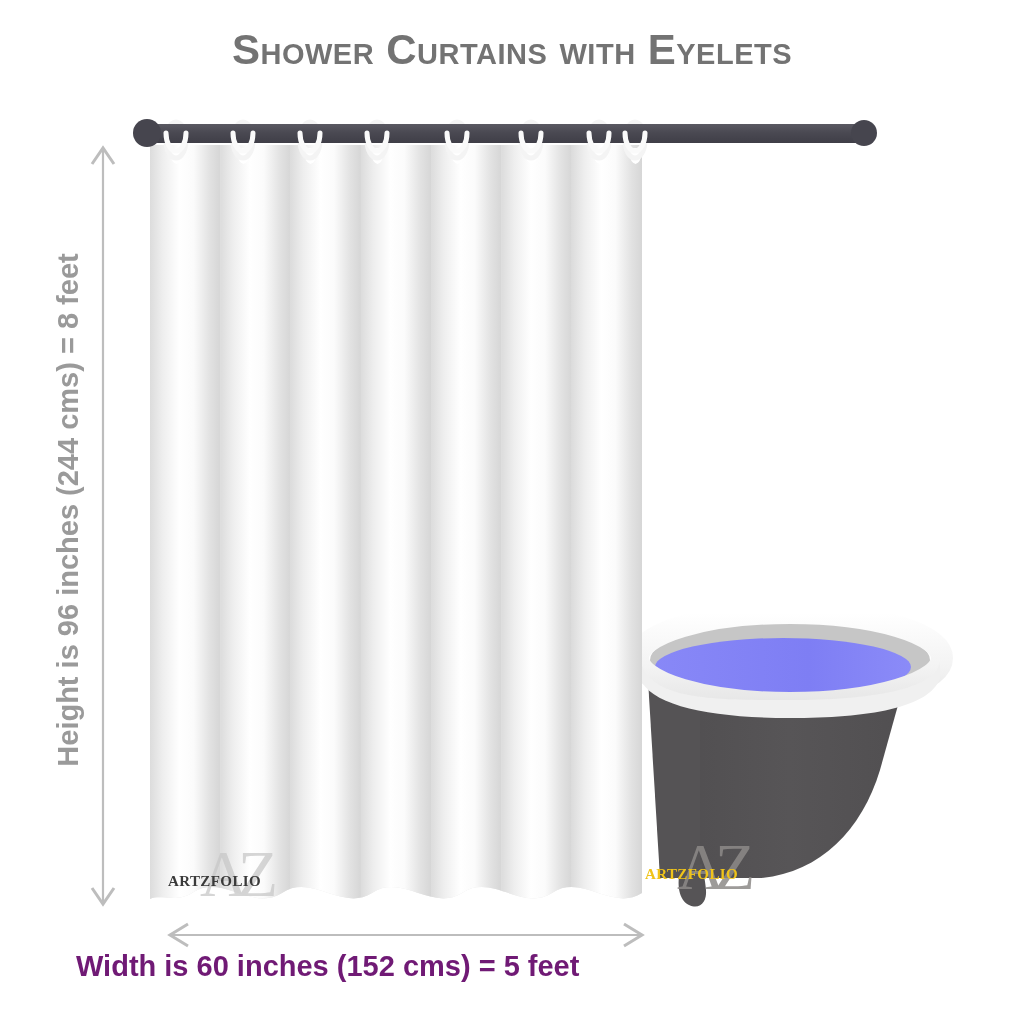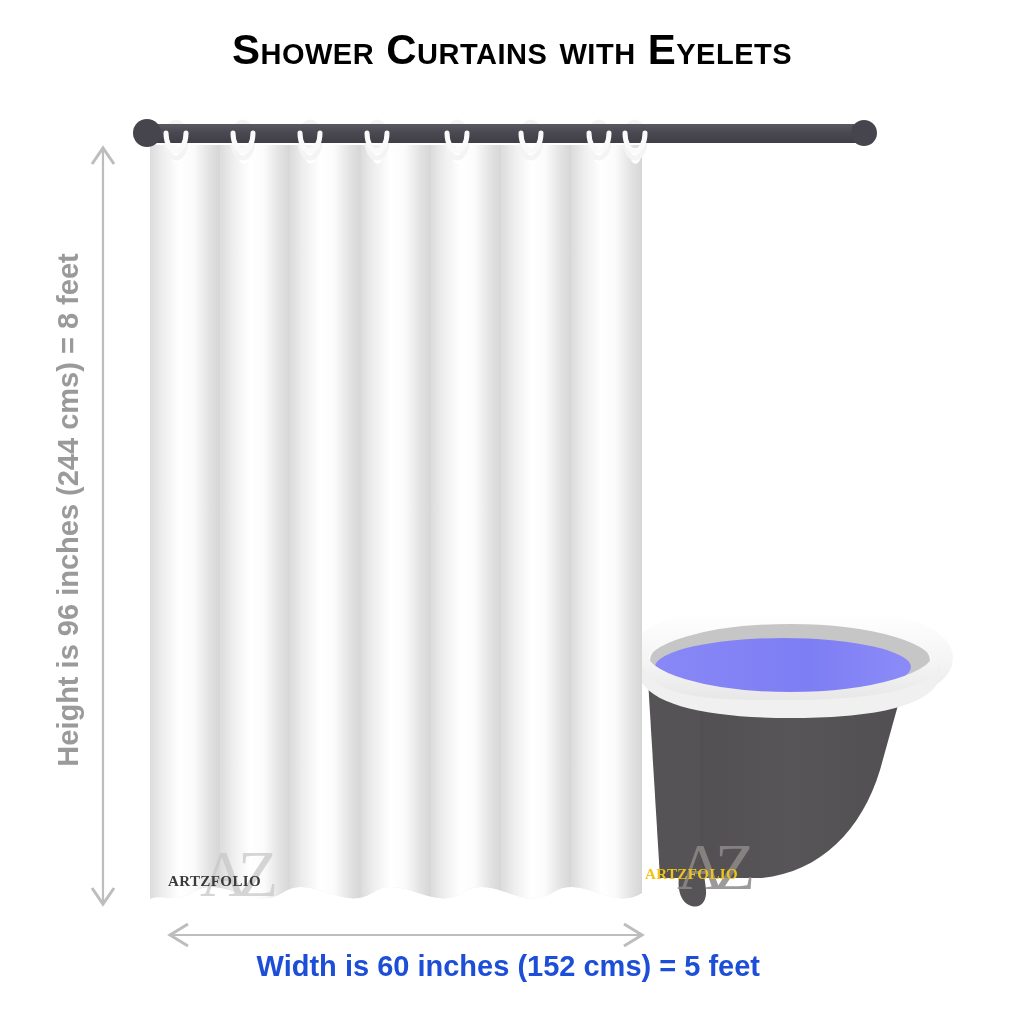--- a/index.html
+++ b/index.html
@@ -23,21 +23,21 @@
     position: absolute;
     left: 0;
     top: 26px;
     width: 1024px;
     text-align: center;
     font-family: "Liberation Sans", sans-serif;
     font-weight: bold;
     font-size: 42px;
     font-variant: small-caps;
     letter-spacing: 0.5px;
-    color: #000000;
+    color: #737373;
     white-space: nowrap;
   }
 
   
   #art {
     position: absolute;
     left: 0;
     top: 0;
     width: 1024px;
     height: 1024px;
@@ -55,27 +55,27 @@
     font-weight: bold;
     font-size: 29px;
     color: #9a9a9a;
     letter-spacing: 0px;
     white-space: nowrap;
     text-align: center;
     line-height: 40px;
   }
   #width-label {
     position: absolute;
-    left: 60px;
+    left: 76px;
     top: 950px;
     width: 700px;
-    text-align: right;
+    text-align: left;
     font-weight: bold;
     font-size: 29px;
-    color: #1d4ed8;
+    color: #701a75;
     white-space: nowrap;
   }
 
   
   .wm {
     position: absolute;
     width: 150px;
     height: 80px;
     pointer-events: none;
   }

